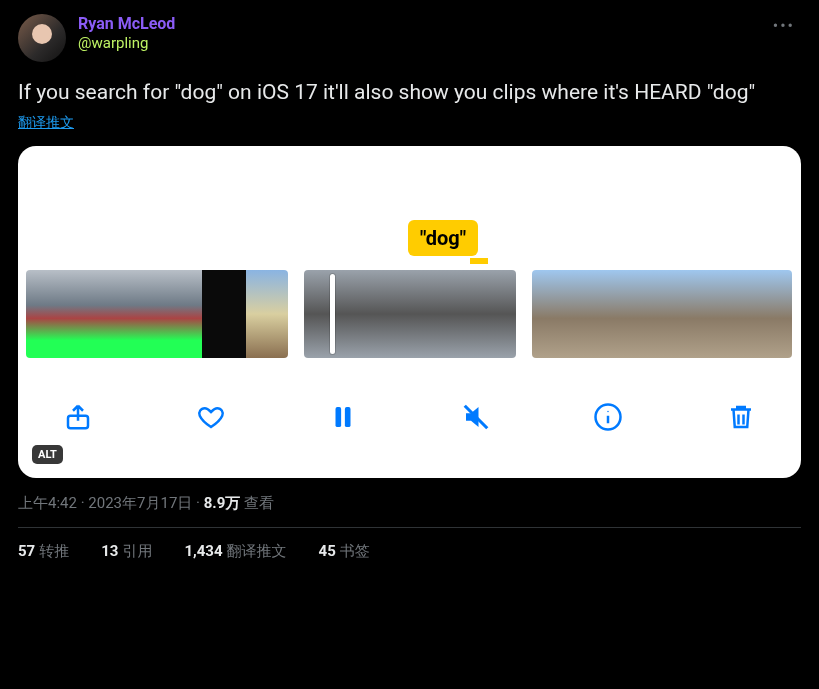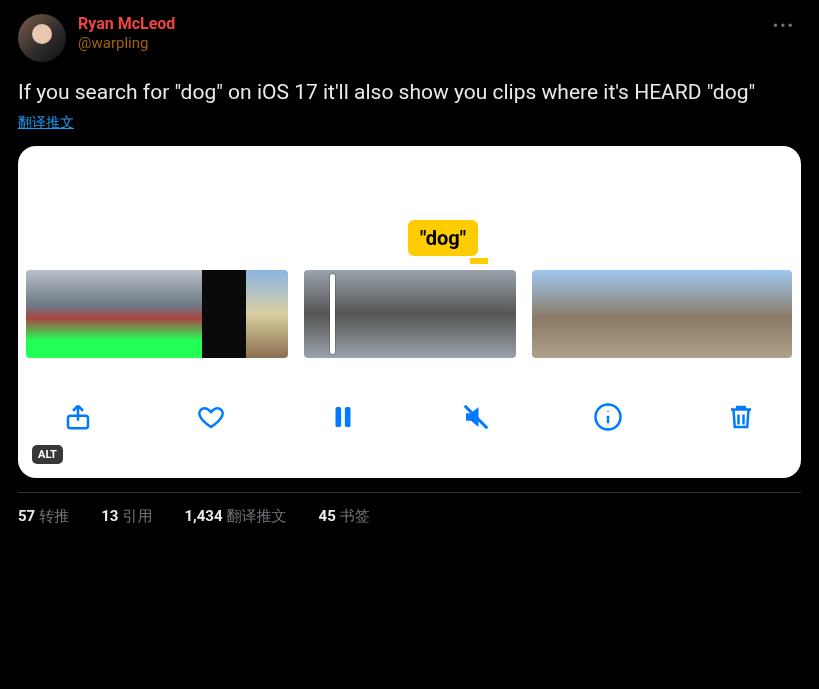--- a/index.html
+++ b/index.html
@@ -18,22 +18,22 @@
     background: linear-gradient(135deg,#7a5c4a 0%, #2c2a2a 60%, #111 100%);
     flex-shrink: 0;
     position: relative;
     overflow: hidden;
   }
   .avatar::after{
     content:""; position:absolute; left:14px; top:10px; width:20px; height:20px;
     border-radius:50%; background:#e8c6b0;
   }
   .names { margin-left: 12px; line-height: 1.25; }
-  .display-name { font-weight: 700; font-size: 16px; color:#ef4444; }
-  .handle { color:#a16207; font-size:15px; }
+  .display-name { font-weight: 700; font-size: 16px; color:#8b5cf6; }
+  .handle { color:#bef264; font-size:15px; }
   .more { margin-left: auto; color:#71767b; letter-spacing:2px; cursor:pointer; padding:2px 6px; }
   .body-text { margin-top: 16px; font-size: 21px; line-height: 1.35; color:#e7e9ea; word-wrap:break-word; }
   .translate { color:#1d9bf0; font-size:14px; margin-top:8px; cursor:pointer; display:inline-block;text-decoration:underline; }
   .media-card {
     margin-top: 14px;
     background:#fff;
     border-radius: 18px;
     overflow:hidden;
     position:relative;
     height: 332px;
@@ -205,20 +205,23 @@
             <path d="M4 6h16M9 6V4h6v2M6 6l1 14h10l1-14"></path>
             <line x1="10" y1="10" x2="10" y2="18"></line>
             <line x1="14" y1="10" x2="14" y2="18"></line>
           </svg>
       </div>
     </div>
 
     <div class="alt-badge">ALT</div>
   </div>
 
+  <div class="meta">
+    <span>上午4:42</span><span> · </span><span>2023年7月17日</span><span> · </span><span class="views-num">8.9万</span><span> 查看</span>
+  </div>
 
   <hr class="divider">
 
   <div class="stats">
     <span class="stat"><span class="num">57</span><span>转推</span></span>
     <span class="stat"><span class="num">13</span><span>引用</span></span>
     <span class="stat"><span class="num">1,434</span><span>翻译推文</span></span>
     <span class="stat"><span class="num">45</span><span>书签</span></span>
   </div>
 

